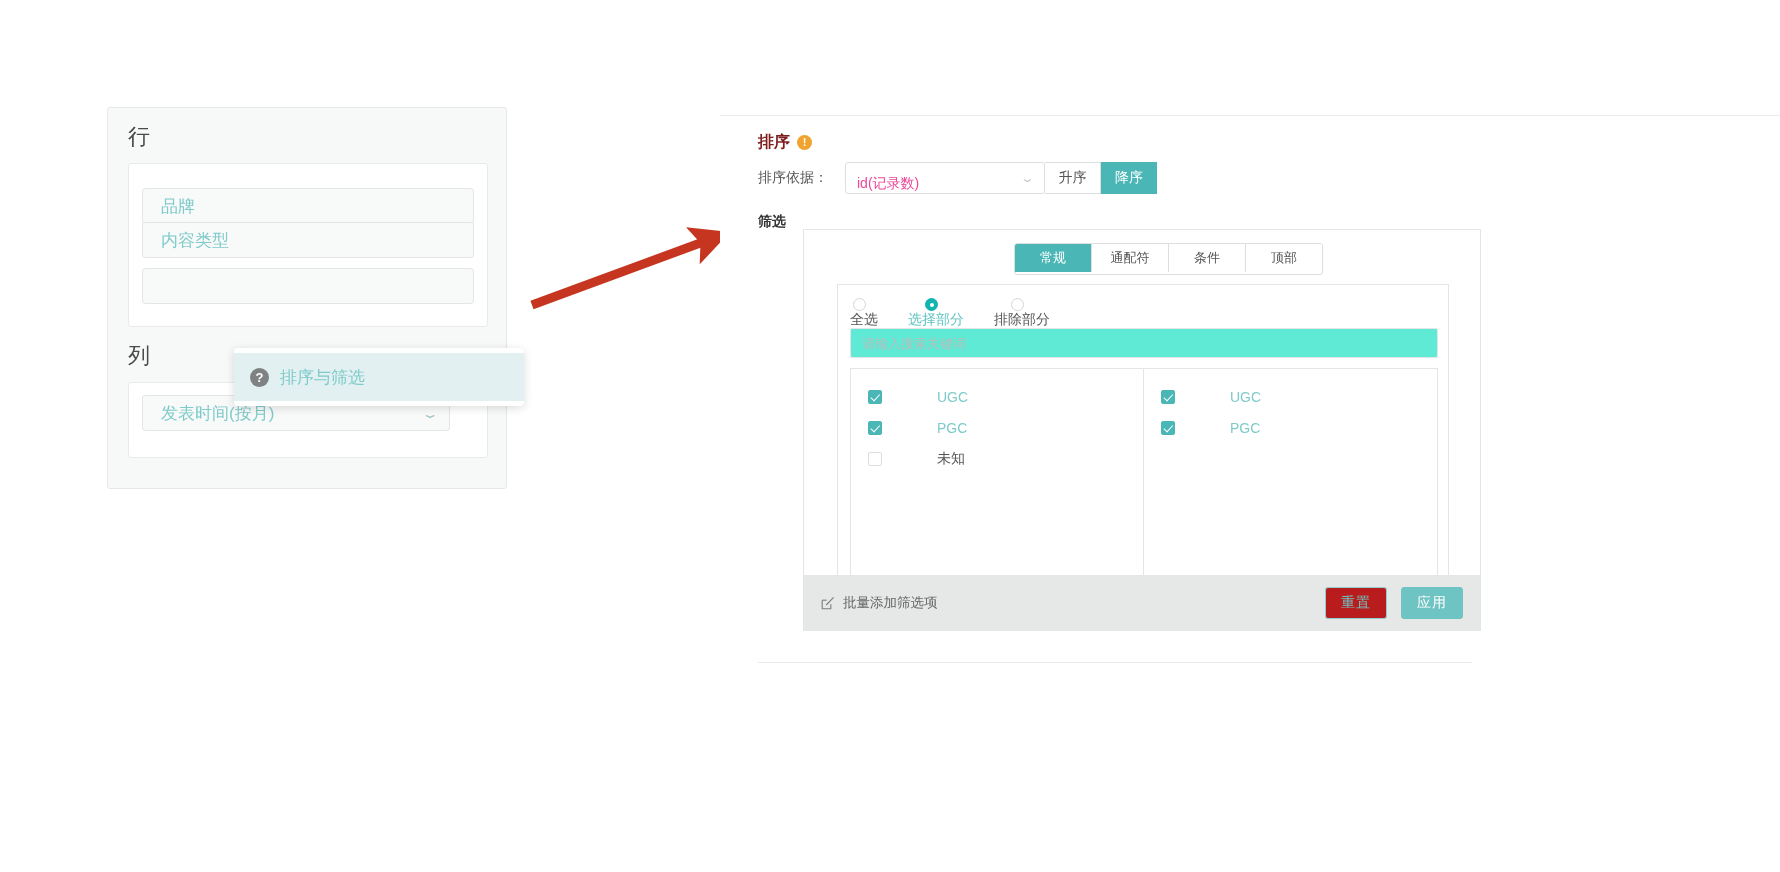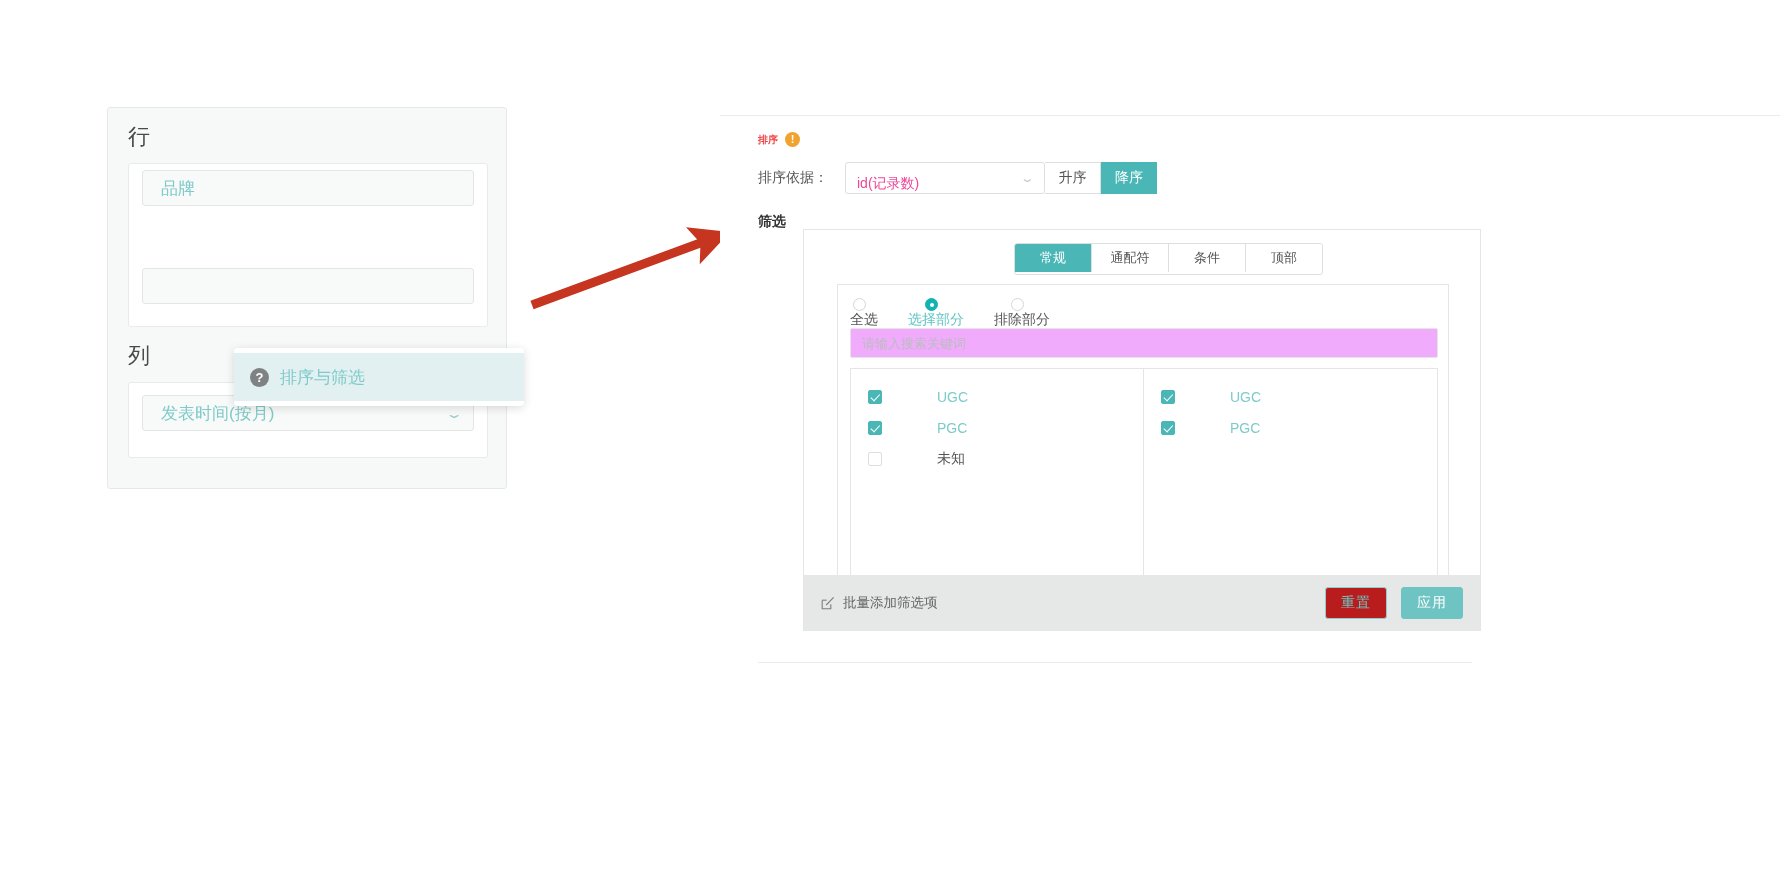--- a/index.html
+++ b/index.html
@@ -76,24 +76,24 @@
     border: 1px solid #e4e6e6;
     border-radius: 3px;
     color: #7ecbc9;
     font-size: 17px;
     display: flex;
     align-items: center;
     padding-left: 18px;
     cursor: pointer;
     user-select: none;
   }
-  #pill-brand   { left: 13px; top: 6px;  width: 332px; }
+  #pill-brand   { left: 13px; top: 24px;  width: 332px; }
   #pill-content { left: 13px; top: 58px;  width: 332px; }
   #pill-hidden  { left: 13px; top: 104px; width: 332px; }
-  #pill-pubtime { left: 13px; top: 12px;  width: 332px; padding-right: 12px; }
+  #pill-pubtime { left: 13px; top: 12px;  width: 308px; padding-right: 12px; }
 
   .pill-caret {
     margin-left: auto;
     color: #9fc9c8;
     font-size: 15px;
     line-height: 1;
     transform: scaleX(1.5) scaleY(0.8);
   }
 
   
@@ -197,23 +197,23 @@
 
   
   #sort-label-row {
     position: absolute;
     left: 38px;
     top: 132px;
     display: flex;
     align-items: center;
   }
   #sort-section-label {
-    font-size: 10px;
+    font-size: 16px;
     font-weight: bold;
-    color: #ef4444;
+    color: #7f1d1d;
   }
   #sort-warning-icon {
     width: 15px;
     height: 15px;
     border-radius: 50%;
     background: #f0a32e;
     color: #ffffff;
     font-size: 11px;
     font-weight: bold;
     line-height: 15px;
@@ -393,21 +393,21 @@
     top: 43px;
     width: 588px;
     height: 30px;
     border: 1px solid #e4e6e6;
     border-radius: 2px;
     box-sizing: border-box;
     font-family: "Liberation Sans", "DejaVu Sans", sans-serif;
     font-size: 13px;
     color: #555555;
     padding: 4px 11px;
-    background: #f0abfc;
+    background: #5eead4;
     outline: none;
   }
   #filter-search-input::placeholder { color: #b9bdbd; }
 
   #filter-lists {
     position: absolute;
     left: 12px;
     top: 83px;
     width: 588px;
     height: 232px;
@@ -560,20 +560,23 @@
 </head>
 <body>
 
 <div id="left-shelf-panel">
 
   <div class="shelf-section-title" id="shelf-rows-title">行</div>
 
   <div class="shelf-box" id="shelf-rows-box">
     <div class="pill" id="pill-brand">
       <span>品牌</span>
+    </div>
+    <div class="pill" id="pill-content">
+      <span>内容类型</span>
     </div>
     <div class="pill" id="pill-hidden">
       <span></span>
     </div>
   </div>
 
   <div class="shelf-section-title" id="shelf-cols-title">列</div>
 
   <div class="shelf-box" id="shelf-cols-box">
     <div class="pill" id="pill-pubtime">

